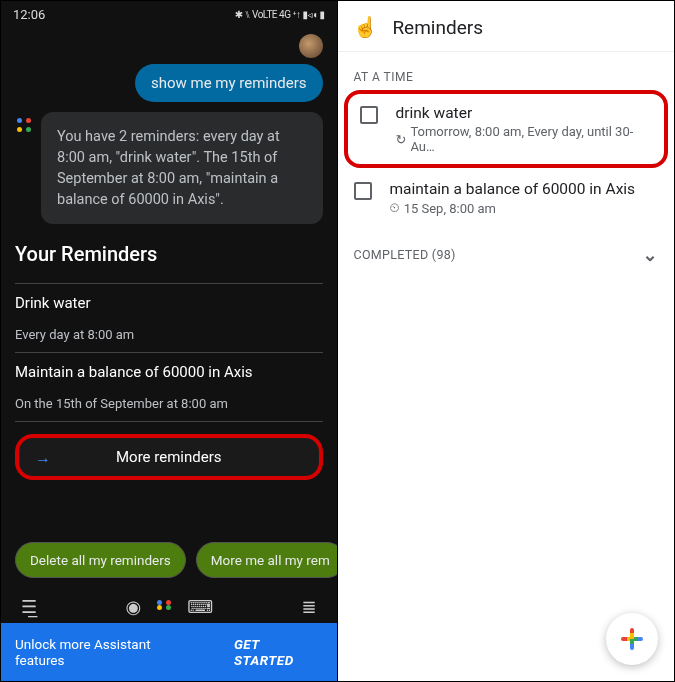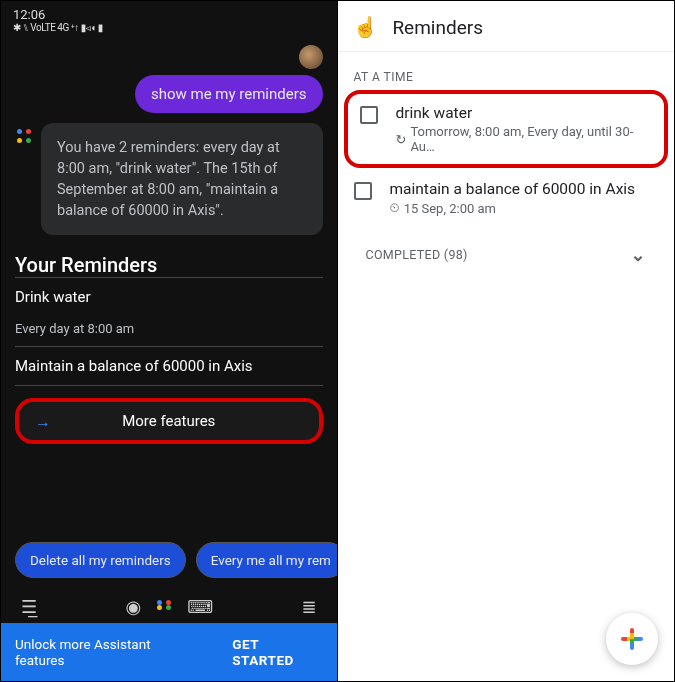--- a/index.html
+++ b/index.html
@@ -3,65 +3,65 @@
 <meta charset="utf-8">
 <style>
   * { box-sizing: border-box; margin: 0; padding: 0; }
   body { font-family: -apple-system, Roboto, "Segoe UI", Arial, sans-serif; background: #fff; }
   .wrap { display: flex; width: 675px; height: 682px; border: 1px solid #000; }
   .pane { position: relative; height: 100%; }
   .left { width: 50%; background: #111; color: #fff; border-right: 1px solid #000; display: flex; flex-direction: column; }
   .right { width: 50%; background: #fff; color: #202124; display: flex; flex-direction: column; }
 
   
-  .statusbar { display: flex; justify-content: space-between; padding: 6px 12px 4px; font-size: 13px; color: #ddd; flex-direction: column; }
+  .statusbar { display: flex; justify-content: space-between; align-items: center; padding: 6px 12px 4px; font-size: 13px; color: #ddd; }
   .status-icons { display: flex; gap: 3px; align-items: center; font-size: 10px; letter-spacing: -0.5px; }
   .chat-area { padding: 8px 14px 4px; }
   .user-row { display: flex; justify-content: flex-end; align-items: center; gap: 8px; margin-bottom: 6px; }
   .avatar { width: 24px; height: 24px; border-radius: 50%; background: radial-gradient(circle at 40% 40%, #c49a6c, #5a3e2b); flex-shrink: 0; }
-  .user-bubble { background: #6d28d9; color: #e8eaed; padding: 10px 16px; border-radius: 20px; font-size: 15px; max-width: 80%; }
+  .user-bubble { background: #0369a1; color: #e8eaed; padding: 10px 16px; border-radius: 20px; font-size: 15px; max-width: 80%; }
   .assistant-row { display: flex; align-items: flex-start; gap: 8px; margin-top: 10px; }
   .assistant-dot { width: 18px; height: 18px; position: relative; flex-shrink: 0; margin-top: 4px; }
   .g-dots { position: relative; width: 18px; height: 18px; }
   .g-dots span { position: absolute; width: 5px; height: 5px; border-radius: 50%; }
   .g-dots .b { background:#4285F4; left:2px; top:2px; }
   .g-dots .r { background:#EA4335; right:2px; top:2px; }
   .g-dots .y { background:#FBBC05; left:2px; bottom:2px; }
   .g-dots .g { background:#34A853; right:2px; bottom:2px; }
   .assistant-bubble { background: #2a2b2c; color: #bdc1c6; padding: 14px 16px; border-radius: 12px; font-size: 14.5px; line-height: 1.45; }
 
   .card { margin: 14px 14px 0; }
-  .card-title { font-size: 20px; font-weight: 500; color: #fff; padding-bottom: 0; border-bottom: 1px solid #444; }
+  .card-title { font-size: 20px; font-weight: 500; color: #fff; padding-bottom: 17px; border-bottom: 1px solid #444; }
   .rem-item { padding: 10px 0 10px; border-bottom: 1px solid #444; }
   .rem-item .t { font-size: 15px; color: #fff; }
   .rem-item .s { font-size: 13px; color: #bdc1c6; margin-top: 15px; }
   .more-btn { display: flex; align-items: center; justify-content: center; gap: 24px; background: #1a1a1a; color: #fff; border: 4px solid #d60000; border-radius: 18px; padding: 10px 18px; font-size: 15px; margin-top: 12px; position: relative; }
   .more-btn .arrow { position: absolute; left: 16px; color: #4285F4; font-size: 16px; }
 
   .suggestions { display: flex; gap: 10px; padding: 10px 14px; margin-top: auto; overflow: hidden; }
-  .chip { border: 1px solid #555; border-radius: 20px; padding: 9px 14px; font-size: 13.5px; color: #e8eaed; white-space: nowrap; background: #1d4ed8; }
+  .chip { border: 1px solid #555; border-radius: 20px; padding: 9px 14px; font-size: 13.5px; color: #e8eaed; white-space: nowrap; background: #4d7c0f; }
 
   .toolbar { display: flex; justify-content: space-between; align-items: center; padding: 8px 20px 6px; }
   .tb-icon { color: #ccc; font-size: 18px; }
   .tb-center { display:flex; gap:14px; align-items:center; }
 
   .promo { background: #1a73e8; color: #fff; display: flex; justify-content: space-between; align-items: center; padding: 13px 14px; font-size: 13.5px; gap: 32px; }
-  .promo .cta { font-weight: 700; letter-spacing: 0.5px; }
+  .promo .cta { font-weight: 700; letter-spacing: 0.5px; font-style: italic; }
 
   
   .r-header { display: flex; align-items: center; gap: 14px; padding: 14px 16px 12px; border-bottom: 1px solid #eee; }
   .r-header .icon { font-size: 20px; color: #5f6368; }
   .r-header .title { font-size: 19px; color: #202124; }
   .section-label { font-size: 12px; letter-spacing: 0.5px; color: #5f6368; padding: 18px 16px 6px; }
   .r-item { display: flex; align-items: flex-start; gap: 18px; padding: 12px 16px; }
   .r-item.highlight { border: 4px solid #d60000; border-radius: 16px; margin: 0 6px; padding: 10px 12px; }
   .r-item .cb { width: 18px; height: 18px; border: 2px solid #5f6368; border-radius: 2px; margin-top: 2px; flex-shrink: 0; }
   .r-item .body .t { font-size: 15.5px; color: #202124; }
   .r-item .body .s { font-size: 13px; color: #5f6368; margin-top: 2px; display: flex; align-items: center; gap: 4px; }
-  .completed-row { display: flex; justify-content: space-between; align-items: center; padding: 16px 28px; font-size: 12.5px; color: #5f6368; letter-spacing: 0.3px; }
+  .completed-row { display: flex; justify-content: space-between; align-items: center; padding: 16px 16px; font-size: 12.5px; color: #5f6368; letter-spacing: 0.3px; }
   .fab { position: absolute; right: 16px; bottom: 16px; width: 52px; height: 52px; border-radius: 50%; background: #fff; box-shadow: 0 2px 8px rgba(0,0,0,0.25); display: flex; align-items: center; justify-content: center; }
   .plus { position: relative; width: 22px; height: 22px; }
   .plus::before, .plus::after { content:""; position:absolute; background:linear-gradient(90deg,#EA4335 0 25%,#FBBC05 25% 50%,#34A853 50% 75%,#4285F4 75% 100%); }
   .plus::before { left:0; right:0; top:9px; height:4px; border-radius:2px; }
   .plus::after  { top:0; bottom:0; left:9px; width:4px; border-radius:2px; background:linear-gradient(180deg,#EA4335 0 25%,#FBBC05 25% 50%,#34A853 50% 75%,#4285F4 75% 100%); }
 </style>
 </head>
 <body>
 
 <div class="wrap">
@@ -93,30 +93,31 @@
     </div>
 
     <div class="card">
       <div class="card-title">Your Reminders</div>
       <div class="rem-item">
         <div class="t">Drink water</div>
         <div class="s">Every day at 8:00 am</div>
       </div>
       <div class="rem-item">
         <div class="t">Maintain a balance of 60000 in Axis</div>
+        <div class="s">On the 15th of September at 8:00 am</div>
       </div>
       <div class="more-btn">
         <span class="arrow">→</span>
-        <span>More features</span>
+        <span>More reminders</span>
       </div>
     </div>
 
     <div class="suggestions">
       <div class="chip">Delete all my reminders</div>
-      <div class="chip">Every me all my rem</div>
+      <div class="chip">More me all my rem</div>
     </div>
 
     <div class="toolbar">
       <span class="tb-icon">☰̲</span>
       <div class="tb-center">
         <span class="tb-icon">◉</span>
         <span><span class="g-dots" style="display:inline-block;width:18px;height:14px;"><span class="b"></span><span class="r"></span><span class="y"></span><span class="g"></span></span></span>
         <span class="tb-icon">⌨</span>
       </div>
       <span class="tb-icon">≣</span>
@@ -146,21 +147,21 @@
         </div>
       </div>
     </div>
 
     <div class="r-item">
       <div class="cb"></div>
       <div class="body">
         <div class="t">maintain a balance of 60000 in Axis</div>
         <div class="s">
           <span>⏲</span>
-          <span>15 Sep, 2:00 am</span>
+          <span>15 Sep, 8:00 am</span>
         </div>
       </div>
     </div>
 
     <div class="completed-row">
       <span>COMPLETED (98)</span>
       <span style="font-size:18px;font-weight:bold;">⌄</span>
     </div>
 
     <div class="fab">

